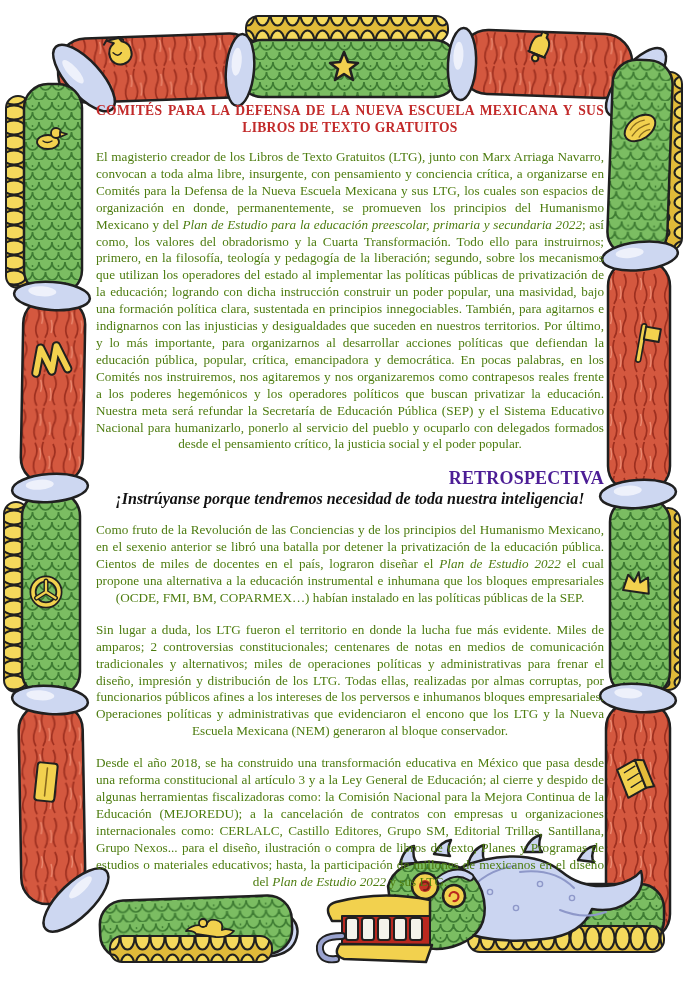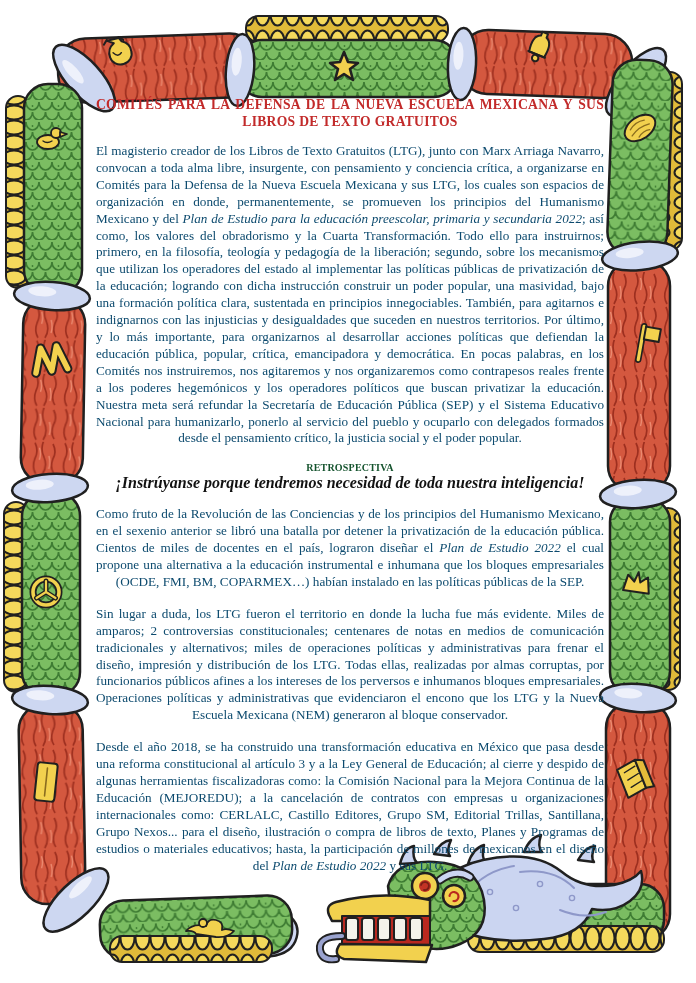--- a/index.html
+++ b/index.html
@@ -1,33 +1,33 @@
 <!DOCTYPE html>
 <html><head>
 <meta charset="utf-8">
 <style>
   html,body{margin:0;padding:0;background:#888;}
   .page{
     position:relative;width:696px;height:983px;background:#ffffff;
     font-family:"Liberation Serif", serif;color:#111;overflow:hidden;margin:0 auto;
   }
   .border-art{position:absolute;left:0;top:0;z-index:1;}
-  .content{position:absolute;left:96px;top:96px;width:508px;z-index:2;}
+  .content{position:absolute;left:96px;top:102px;width:508px;z-index:2;}
   .doc-title{
     margin:0 0 13px 0;font-size:13.6px;font-weight:bold;color:#c22a2a;
     text-align:justify;text-align-last:center;letter-spacing:.3px;line-height:17px;
   }
   .body-par{
     margin:0 0 15px 0;font-size:13.2px;line-height:16.9px;
-    text-align:justify;text-align-last:center;color:#0c4a6e;
+    text-align:justify;text-align-last:center;color:#4d7c0f;
   }
   .body-par .it{font-style:italic;}
   .retro-head{
-    margin:9px 0 1px 0;font-size:10px;font-weight:bold;color:#14532d;
-    text-align:center;letter-spacing:.2px;
+    margin:9px 0 1px 0;font-size:18px;font-weight:bold;color:#4c1d95;
+    text-align:right;letter-spacing:.2px;
   }
   .epigraph{
     margin:0 0 14px 0;font-size:16px;font-weight:bold;font-style:italic;
     text-align:center;color:#121212;
   }
 </style>
 </head>
 <body>
 
 <div class="page">

